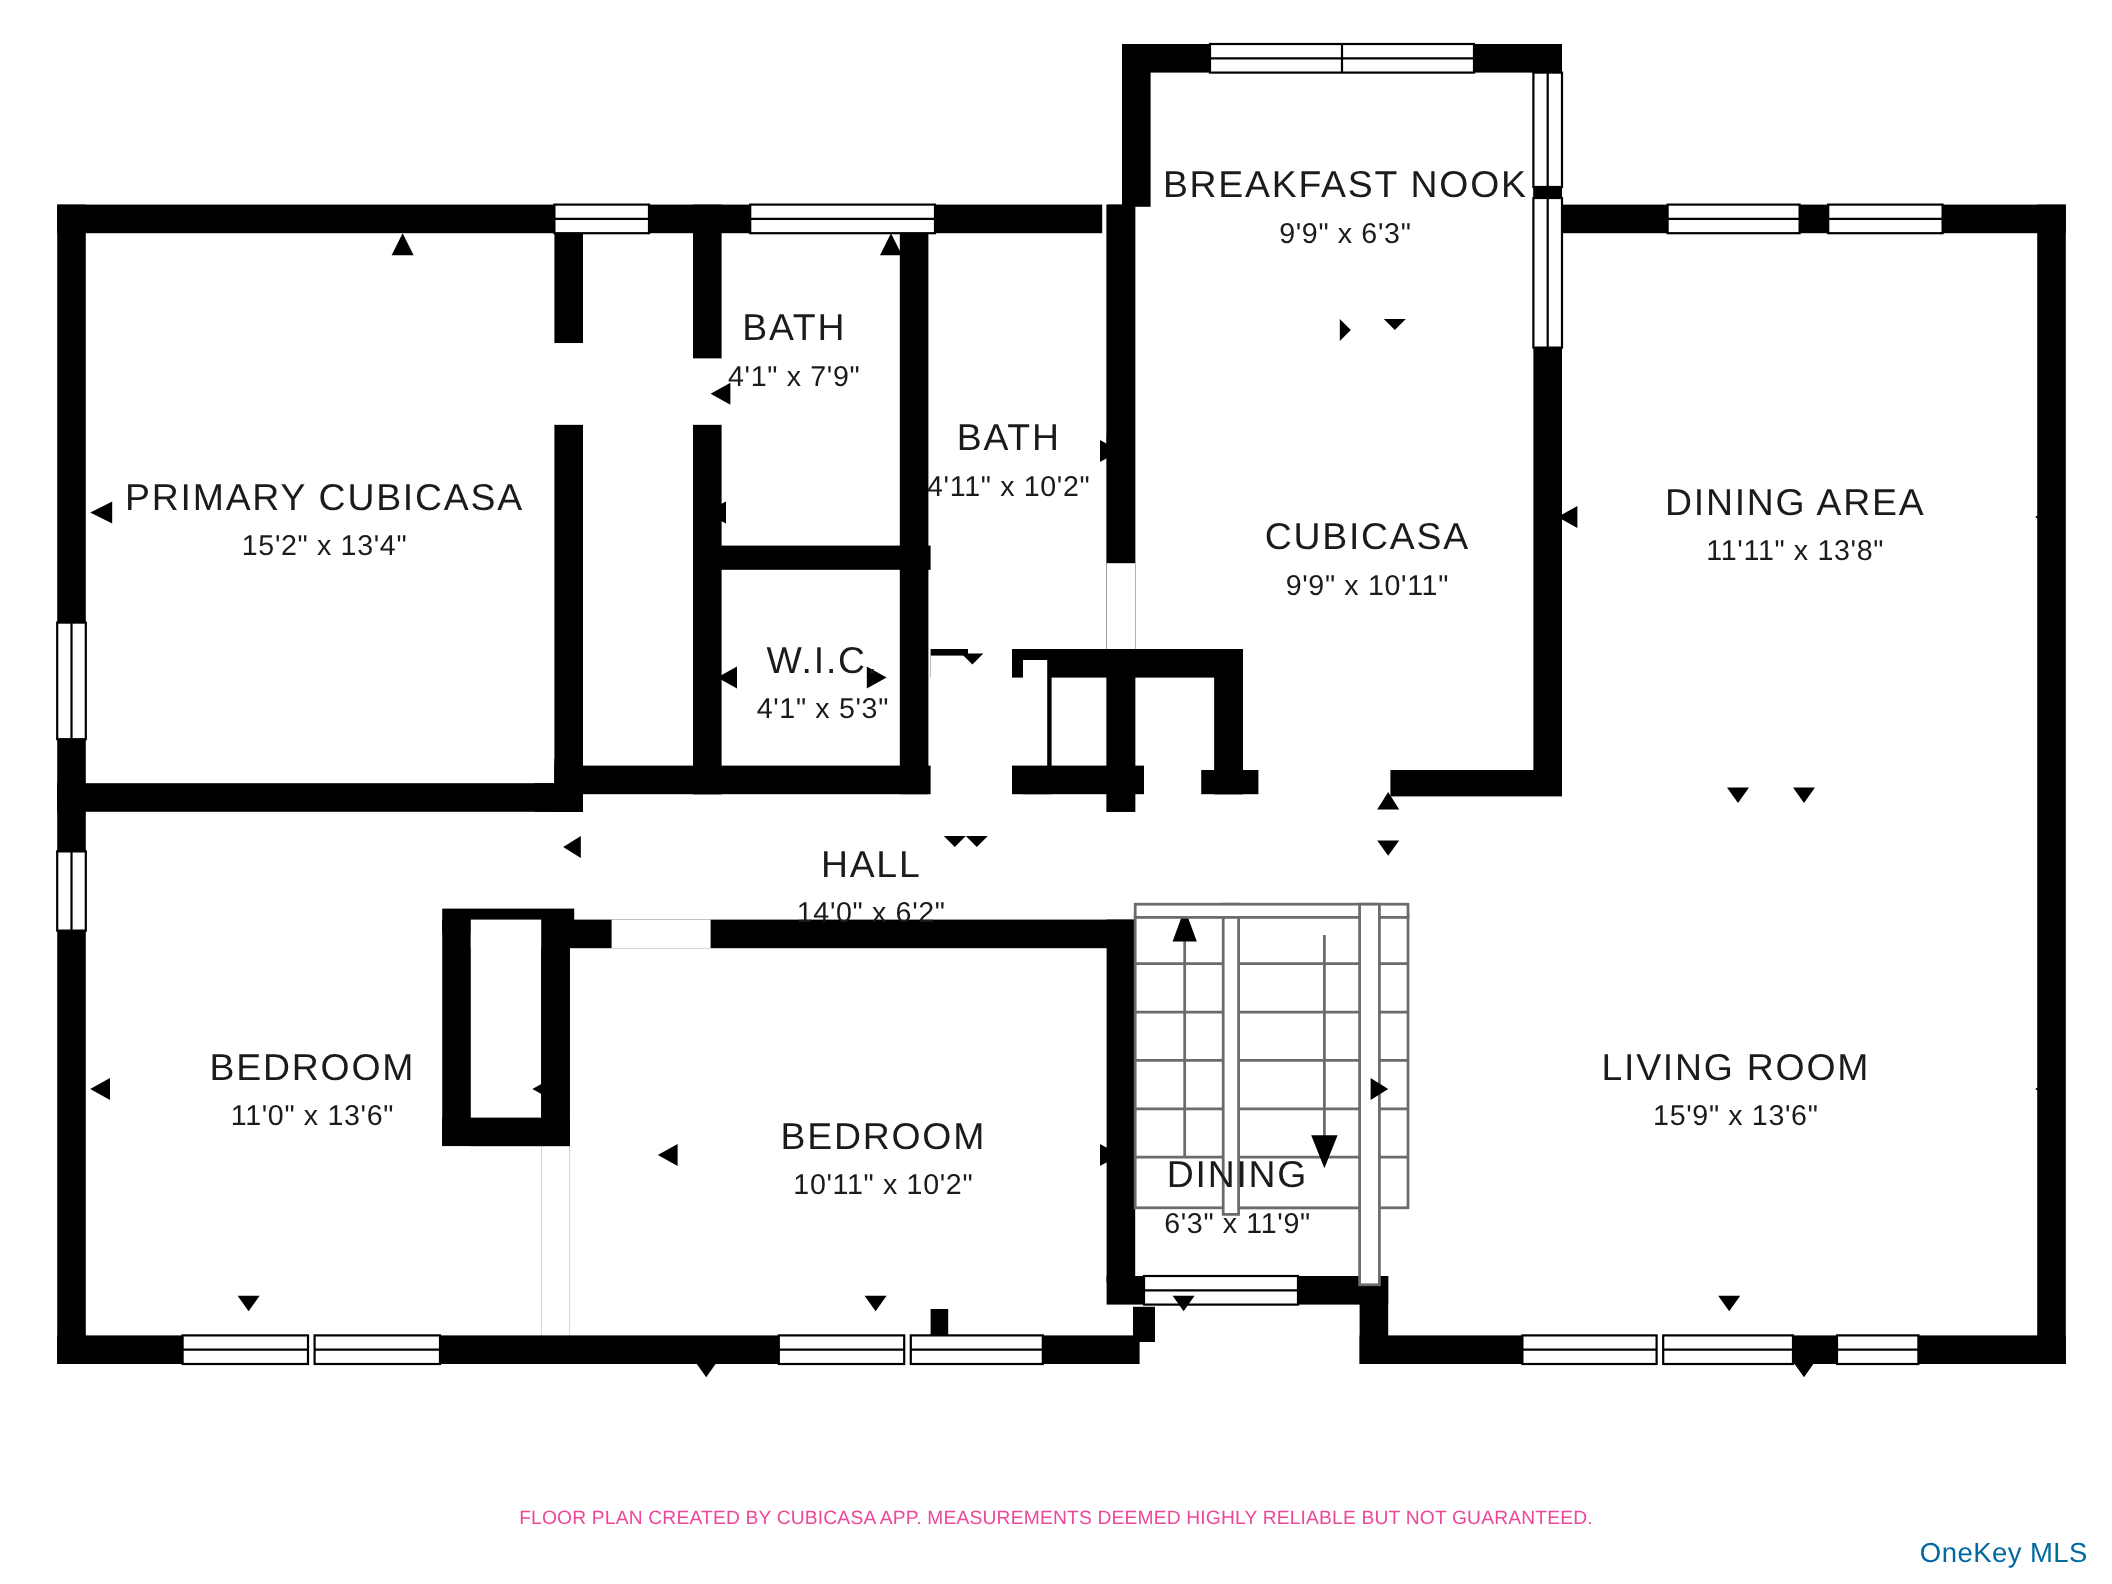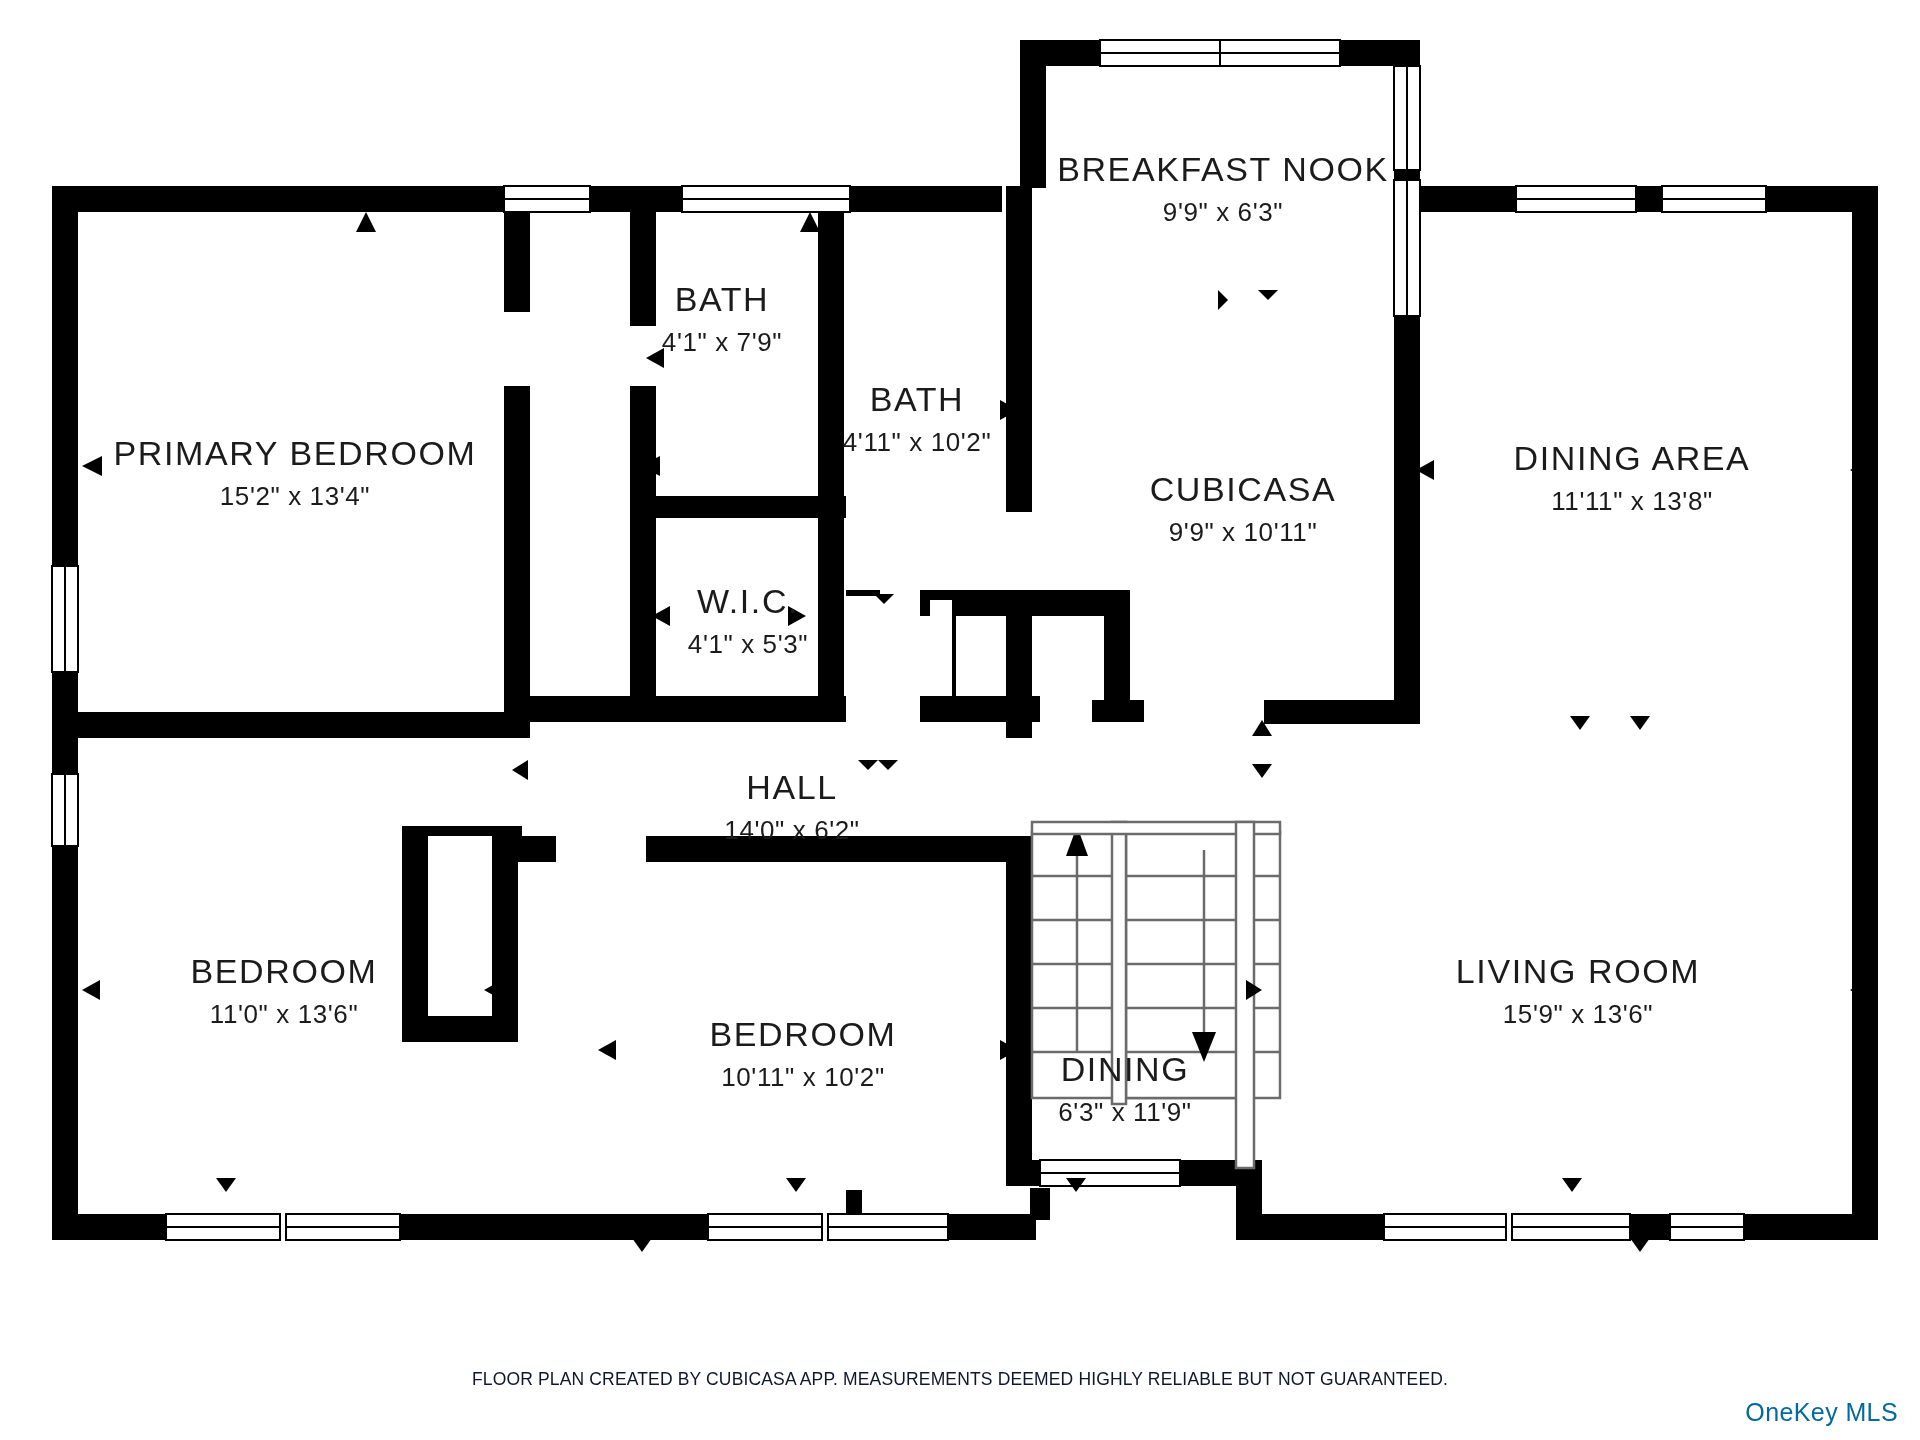--- a/index.html
+++ b/index.html
@@ -52,21 +52,21 @@
     margin-top: 5px;
   }
   #footer-note {
     position: absolute;
     left: 0;
     top: 1369px;
     width: 1920px;
     text-align: center;
     font-size: 17.5px;
     letter-spacing: 0.15px;
-    color: #0f172a;
+    color: #ec4899;
     font-family: "Liberation Sans", sans-serif;
   }
   #watermark {
     position: absolute;
     right: 22px;
     top: 1398px;
     font-size: 25px;
     color: #0369a1;
     letter-spacing: 0.4px;
     font-family: "Liberation Sans", sans-serif;
@@ -341,21 +341,21 @@
       <polygon points="1076,1192 1066,1178 1086,1178"></polygon>
       <polygon points="226,1192 216,1178 236,1178"></polygon>
       <polygon points="796,1192 786,1178 806,1178"></polygon>
       <polygon points="1572,1192 1562,1178 1582,1178"></polygon>
       <polygon points="642,1252 632,1238 652,1238"></polygon>
       <polygon points="1640,1252 1630,1238 1650,1238"></polygon>
     </g>
   </svg>
 
   <div class="room-label" style="left:295px; top:472px;">
-    <span class="rl-name">PRIMARY BEDROOM</span>
+    <span class="rl-name">PRIMARY CUBICASA</span>
     <span class="rl-dim">15'2" x 13'4"</span>
   </div>
 
   <div class="room-label" style="left:722px; top:318px;">
     <span class="rl-name">BATH</span>
     <span class="rl-dim">4'1" x 7'9"</span>
   </div>
 
   <div class="room-label" style="left:917px; top:418px;">
     <span class="rl-name">BATH</span>

